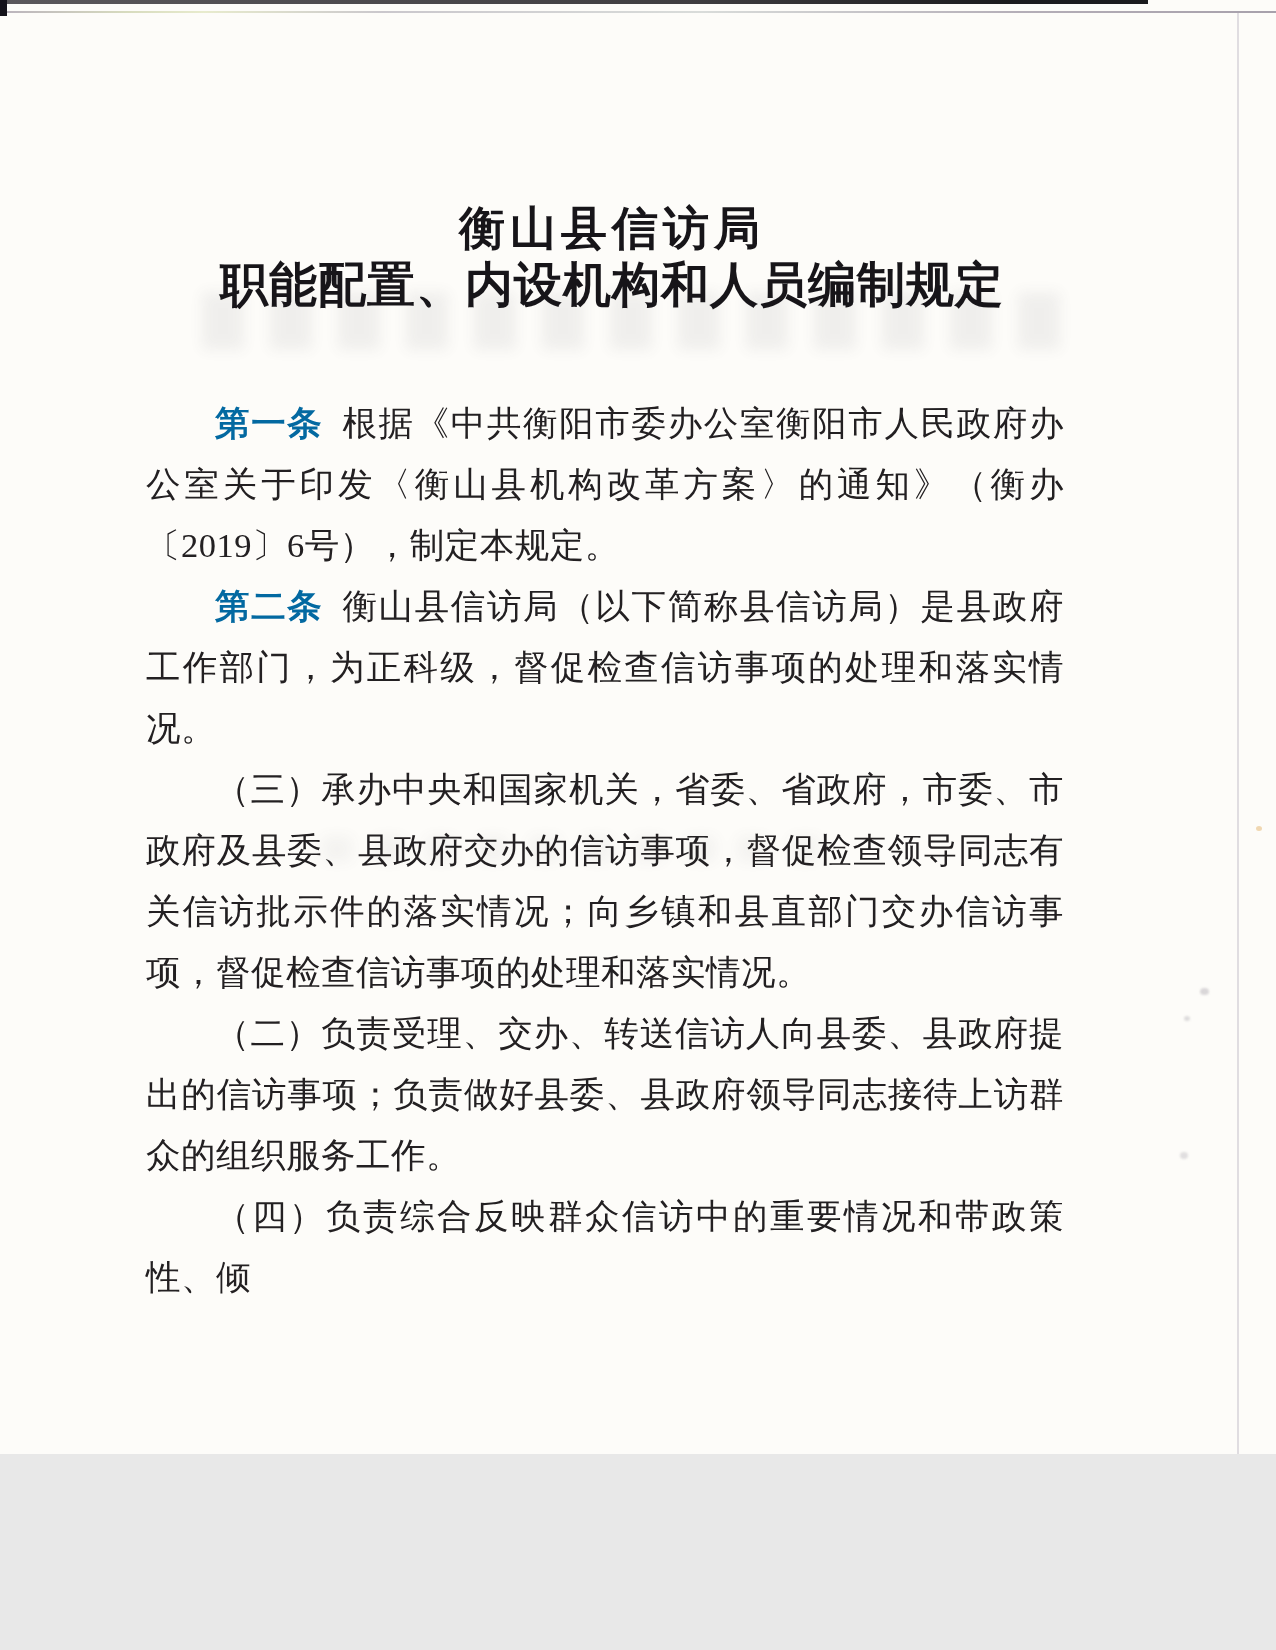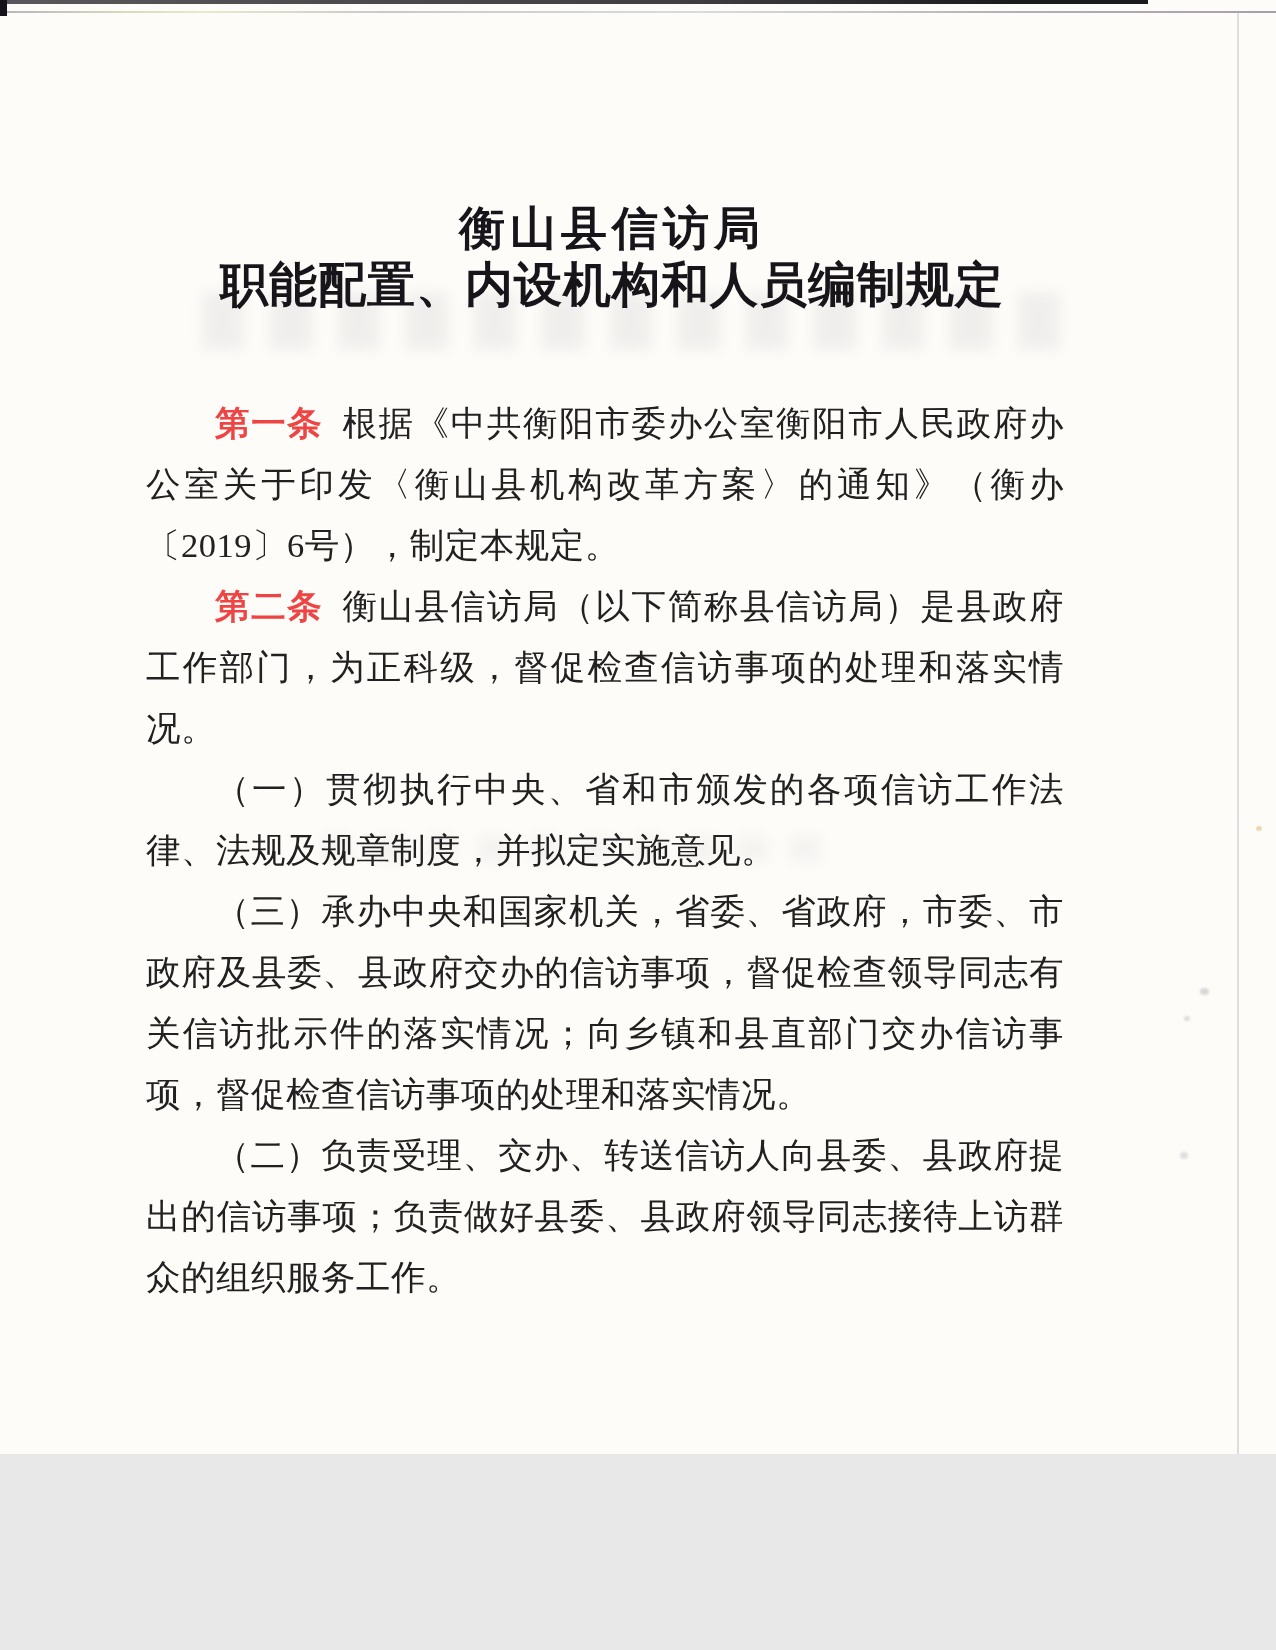--- a/index.html
+++ b/index.html
@@ -114,21 +114,21 @@
   }
   .body-text p {
     margin: 0;
     padding: 0;
     text-indent: 2em;
   }
   .para-lead {
     font-family: "Liberation Sans", sans-serif;
     font-weight: 700;
     margin-right: 0.55em;
-    color: #ef4444;
+    color: #0369a1;
   }
   .para-lead:empty { display: none; margin-right: 0; }
 
   .page-number {
     position: absolute;
     left: 164px; top: 1568px;
     font-size: 31px;
     letter-spacing: 3px;
     color: #45412f;
   }
@@ -150,20 +150,20 @@
   <div class="ghost ghost-2"></div>
 
   <div class="title-block">
     <h1 class="title-line1">衡山县信访局</h1>
     <h1 class="title-line2">职能配置、内设机构和人员编制规定</h1>
   </div>
 
   <div class="body-text">
     <p><span class="para-lead">第一条</span><span>根据《中共衡阳市委办公室衡阳市人民政府办公室关于印发〈衡山县机构改革方案〉的通知》（衡办〔2019〕6号），制定本规定。</span></p>
     <p><span class="para-lead">第二条</span><span>衡山县信访局（以下简称县信访局）是县政府工作部门，为正科级，督促检查信访事项的处理和落实情况。</span></p>
-    <p><span>（一）贯彻执行中央、省和市颁发的各项信访工作法律、法规及规章制度，并拟定实施意见。</span></p>
     <p><span>（三）承办中央和国家机关，省委、省政府，市委、市政府及县委、县政府交办的信访事项，督促检查领导同志有关信访批示件的落实情况；向乡镇和县直部门交办信访事项，督促检查信访事项的处理和落实情况。</span></p>
     <p><span>（二）负责受理、交办、转送信访人向县委、县政府提出的信访事项；负责做好县委、县政府领导同志接待上访群众的组织服务工作。</span></p>
+    <p><span>（四）负责综合反映群众信访中的重要情况和带政策性、倾</span></p>
   </div>
 
   <div class="page-number">— 2 —</div>
 
 </div>
 
 </body></html>

